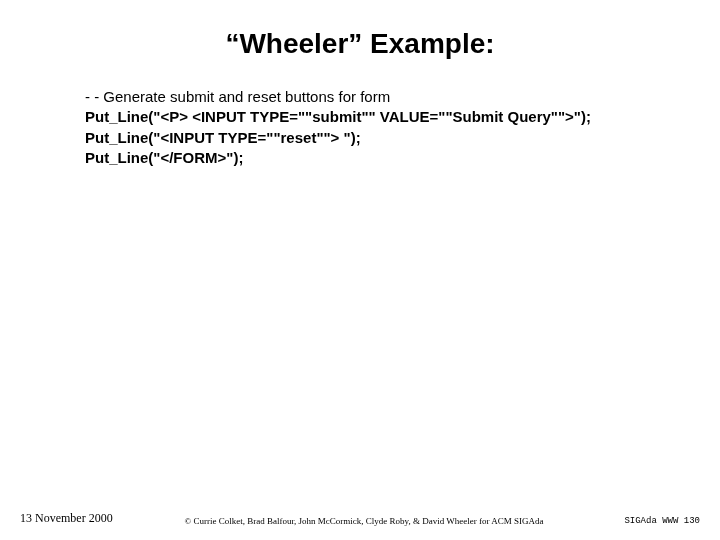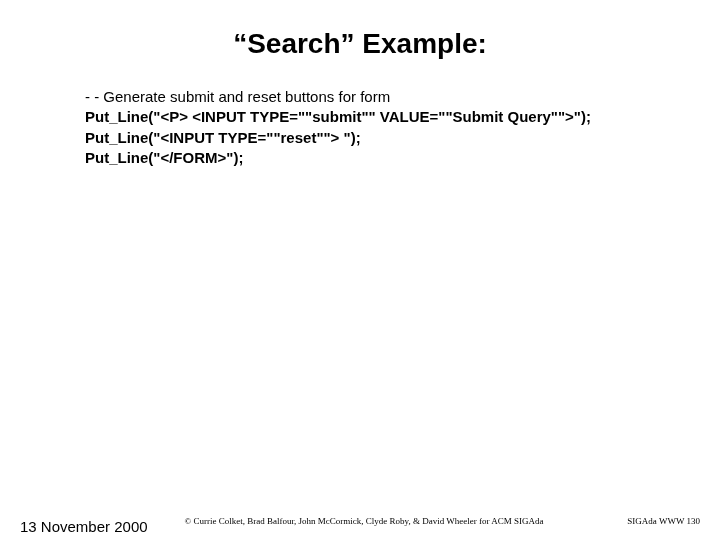--- a/index.html
+++ b/index.html
@@ -5,30 +5,30 @@
   * { margin: 0; padding: 0; box-sizing: border-box; }
   html, body { width: 720px; height: 540px; background: #fff; font-family: Arial, Helvetica, sans-serif; color: #000; }
   .slide { width: 720px; height: 540px; position: relative; padding: 20px 40px 0 40px; }
   .title { font-size: 28px; font-weight: bold; text-align: center; line-height: 1.25; margin-top: 6px; margin-bottom: 26px; font-family: Arial, Helvetica, sans-serif; }
   .code-block { margin-left: 45px; margin-right: 20px; font-size: 15px; line-height: 1.35; }
   .code-line { white-space: pre; font-family: Arial, Helvetica, sans-serif; }
   .code-line:first-child { font-weight: normal; }
   .comment { font-weight: normal; }
   .stmt { font-weight: bold; }
   .footer { position: absolute; left: 0; right: 0; bottom: 14px; width: 100%; }
-  .footer-date { position: absolute; left: 20px; bottom: 5px; font-size: 15px; font-family: Liberation Sans, sans-serif; }
-  .footer-right { position: absolute; right: 20px; bottom: 14px; font-size: 9px; font-family: Liberation Serif, serif; }
+  .footer-date { position: absolute; left: 20px; bottom: 14px; font-size: 12px; font-family: Liberation Serif, serif; }
+  .footer-right { position: absolute; right: 20px; bottom: 14px; font-size: 9px; font-family: Liberation Mono, monospace; }
   .footer-credit { text-align: center; font-size: 9px; font-family: "Times New Roman", Times, serif; margin-top: 2px; padding-left: 8px; }
 </style>
 </head>
 <body>
 
 <div class="slide">
   <div class="title">
-    <span>“Search” Example:</span><br>
+    <span>“Wheeler” Example:</span><br>
   </div>
 
   <div class="code-block">
     <div class="code-line comment">- - Generate submit and reset buttons for form</div>
     <div class="code-line stmt">Put_Line("&lt;P&gt; &lt;INPUT TYPE=""submit"" VALUE=""Submit Query""&gt;");</div>
     <div class="code-line stmt">Put_Line("&lt;INPUT TYPE=""reset""&gt; ");</div>
     <div class="code-line stmt">Put_Line("&lt;/FORM&gt;");</div>
   </div>
 
   <div class="footer-date">13 November 2000</div>

